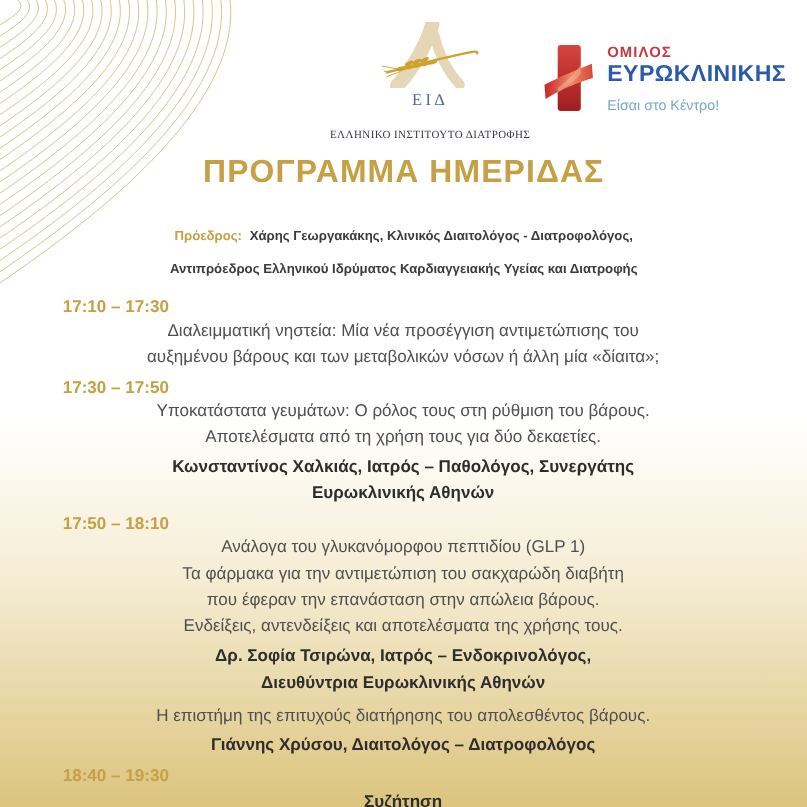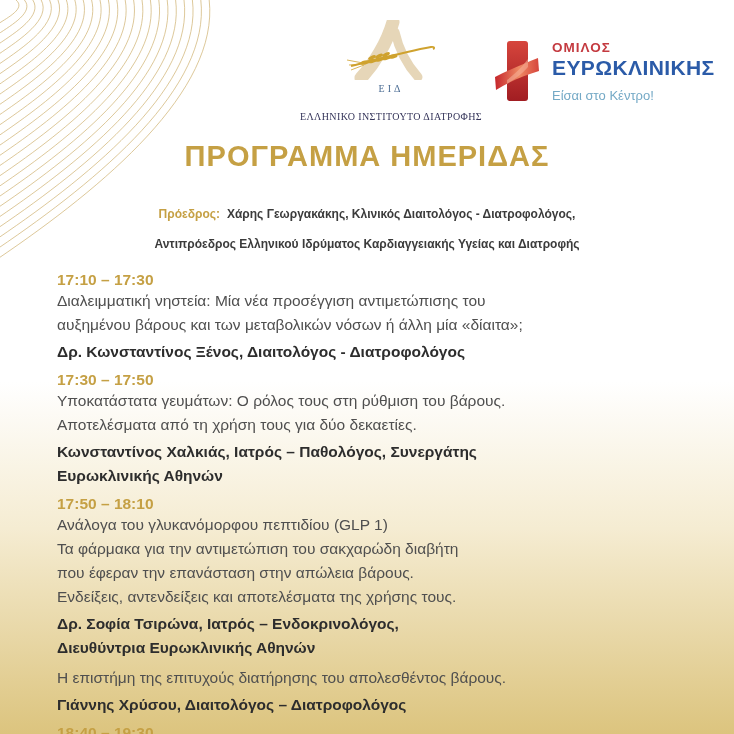--- a/index.html
+++ b/index.html
@@ -7,21 +7,21 @@
     position:relative; width:734px; height:734px; margin:0 auto;
     overflow:hidden;
     background:linear-gradient(180deg, #ffffff 0%, #ffffff 52%, #f5ecd2 72%, #dcc47e 100%);
     font-family:"Liberation Sans", sans-serif;
   }
   .corner-waves { position:absolute; top:0; left:0; opacity:.9; }
 
   
   .logos { position:absolute; top:20px; left:303px; display:flex; align-items:flex-start; }
   .eid-logo { width:176px; display:flex; flex-direction:column; align-items:center; }
-  .eid-acronym { font-family:"Liberation Serif", serif; font-size:10px; letter-spacing:3px; color:#4d6e95; margin-top:3px; }
+  .eid-acronym { font-family:"Liberation Serif", serif; font-size:15px; letter-spacing:3px; color:#4d6e95; margin-top:3px; }
   .eid-name { font-family:"Liberation Serif", serif; font-size:10px; letter-spacing:.4px; color:#35355a; margin-top:17px; white-space:nowrap; }
   .euro-logo { display:flex; margin-left:14px; margin-top:20px; }
   .euro-text { margin-left:11px; }
   .euro-line1 { font-size:13.5px; font-weight:bold; letter-spacing:1px; color:#c43a40; }
   .euro-line2 { font-size:21px; font-weight:bold; letter-spacing:.4px; color:#2b5ba8; margin-top:1px;text-align:right; }
   .euro-tagline { font-size:13px; color:#74a9c6; margin-top:8px; }
 
   .title {
     position:absolute; top:140px; left:0; width:100%; margin:0;
     text-align:center; font-size:29px; font-weight:bold; letter-spacing:1px;
@@ -31,21 +31,21 @@
   .chair {
     position:absolute; top:199px; left:40px; right:40px;
     text-align:center; font-size:12px; font-weight:bold; color:#3b3b3b;
     line-height:30px; white-space:pre-line;
   }
   .chair-label { color:#c5a044; margin-right:7px; }
 
   .sessions { position:absolute; top:270px; left:57px; right:58px; }
   .session { display:flex; margin-bottom:6px;flex-direction:column; }
   .session-time { flex:none; width:148px; font-size:15.5px; font-weight:bold; color:#c5a044; padding-top:1px; }
-  .session-body { flex:1; }
+  .session-body { flex:1;text-align:center; }
   .session-desc { font-size:15.5px; color:#4f4f4f; line-height:24px; white-space:pre-line; }
   .session-speaker { font-size:15.5px; font-weight:bold; color:#2d2d2d; line-height:24px; margin-top:3px; white-space:pre-line; }
 </style>
 </head>
 <body>
 
 <div class="page">
 
   <svg class="corner-waves" width="212" height="272" viewBox="0 0 212 272" xmlns="http://www.w3.org/2000/svg">
       <path d="M 16 0 C 26 8.399999999999999, 8 17.28, -2 24" fill="none" stroke="#c9a85f" stroke-width="0.7"></path>
@@ -131,21 +131,20 @@
 
   <div class="chair"><span class="chair-label">Πρόεδρος:</span><span>Χάρης Γεωργακάκης, Κλινικός Διαιτολόγος - Διατροφολόγος,
 Αντιπρόεδρος Ελληνικού Ιδρύματος Καρδιαγγειακής Υγείας και Διατροφής</span></div>
 
   <div class="sessions">
     <div class="session">
       <div class="session-time">17:10 – 17:30</div>
       <div class="session-body">
         <div class="session-desc">Διαλειμματική νηστεία: Μία νέα προσέγγιση αντιμετώπισης του
 αυξημένου βάρους και των μεταβολικών νόσων ή άλλη μία «δίαιτα»;</div>
-        <div class="session-speaker">Δρ. Κωνσταντίνος Ξένος, Διαιτολόγος - Διατροφολόγος</div>
       </div>
     </div>
 
     <div class="session">
       <div class="session-time">17:30 – 17:50</div>
       <div class="session-body">
         <div class="session-desc">Υποκατάστατα γευμάτων: Ο ρόλος τους στη ρύθμιση του βάρους.
 Αποτελέσματα από τη χρήση τους για δύο δεκαετίες.</div>
         <div class="session-speaker">Κωνσταντίνος Χαλκιάς, Ιατρός – Παθολόγος, Συνεργάτης
 Ευρωκλινικής Αθηνών</div>

